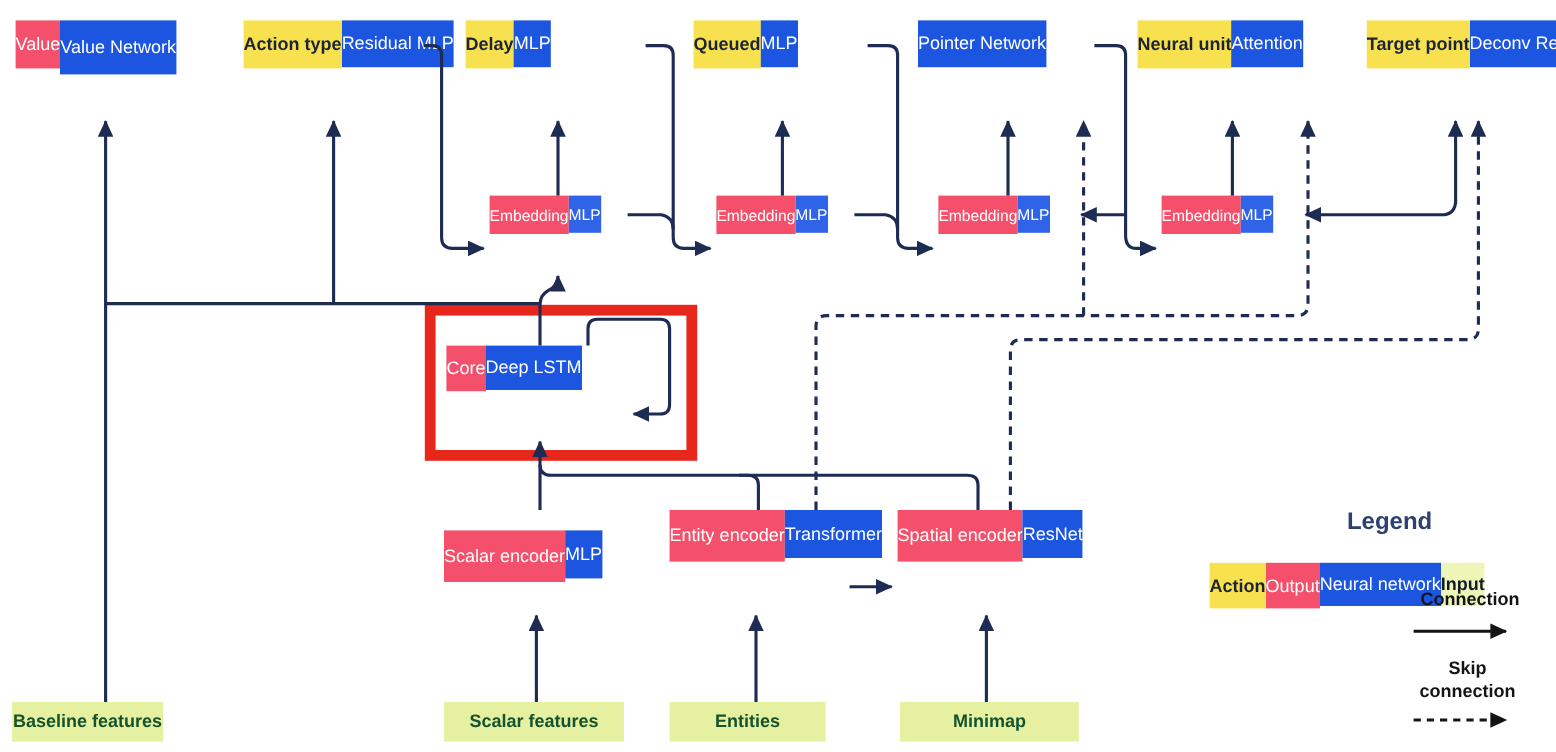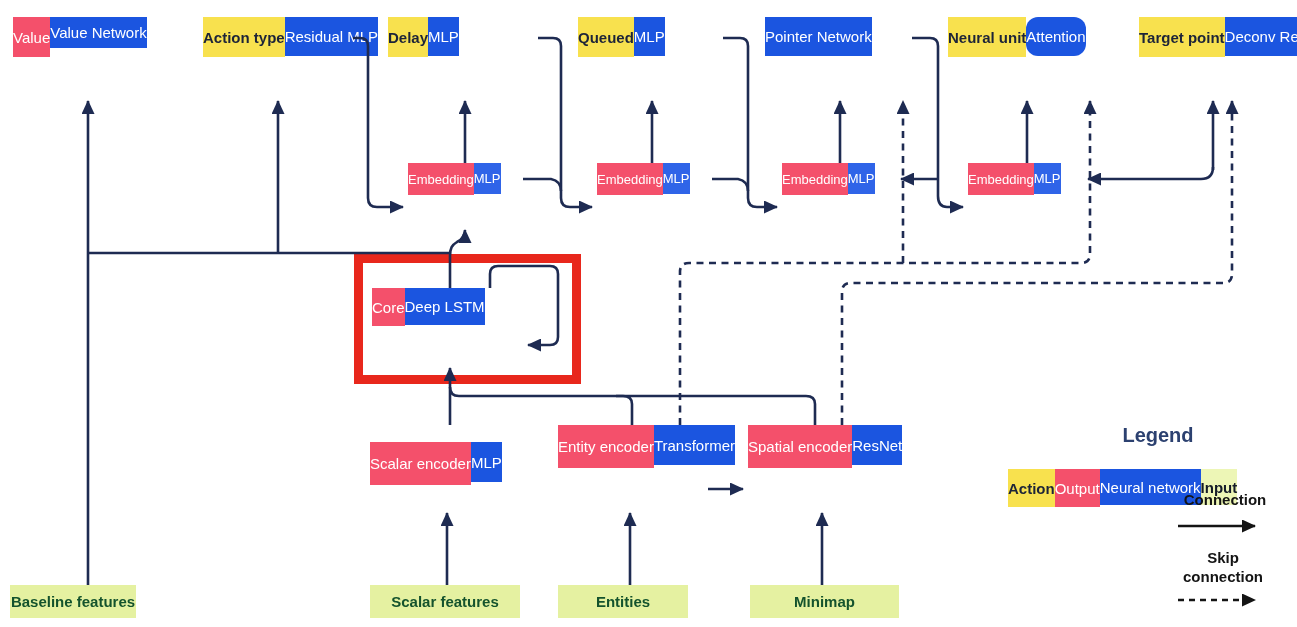--- a/index.html
+++ b/index.html
@@ -41,40 +41,40 @@
     <div class="half" style="height:40px;background:#FBD3DF;"></div>
     <div class="half" style="height:39px;background:#D9E3FB;"></div>
   </div>
   <div class="box" style="left:21px;top:10px;width:150px;height:79px;">
     <div class="half" style="height:40px;background:#F8ABBE;"></div>
     <div class="half" style="height:39px;background:#B3C9F6;"></div>
   </div>
 
   <div class="box" style="left:13px;top:17px;width:150px;">
     <div class="half pinkpart" style="height:40px;">Value</div>
-    <div class="half bluepart" style="height:31px;">Value Network</div>
+    <div class="half bluepart" style="height:45px;">Value Network</div>
   </div>
   <div class="box" style="left:203px;top:17px;width:150px;">
     <div class="half yellow" style="height:40px;">Action type</div>
     <div class="half bluepart" style="height:39px;">Residual MLP</div>
   </div>
   <div class="box" style="left:388px;top:17px;width:150px;">
     <div class="half yellow" style="height:40px;">Delay</div>
     <div class="half bluepart" style="height:39px;">MLP</div>
   </div>
   <div class="box" style="left:578px;top:17px;width:145px;">
     <div class="half yellow" style="height:40px;">Queued</div>
     <div class="half bluepart" style="height:39px;">MLP</div>
   </div>
   <div class="box" style="left:765px;top:17px;width:147px;">
     <div class="half bluepart" style="height:39px;">Pointer Network</div>
   </div>
   <div class="box" style="left:948px;top:17px;width:145px;">
     <div class="half yellow" style="height:40px;">Neural unit</div>
-    <div class="half bluepart" style="height:39px;border-radius:12px;">Attention</div>
+    <div class="half bluepart" style="height:39px;">Attention</div>
   </div>
   <div class="box" style="left:1139px;top:17px;width:144px;">
     <div class="half yellow" style="height:40px;">Target point</div>
     <div class="half bluepart" style="height:39px;">Deconv ResNet</div>
   </div>
 
   <div class="box" style="left:408px;top:163px;width:115px;">
     <div class="half embpink" style="height:32px;">Embedding</div>
     <div class="half mlppart" style="height:31px;">MLP</div>
   </div>

